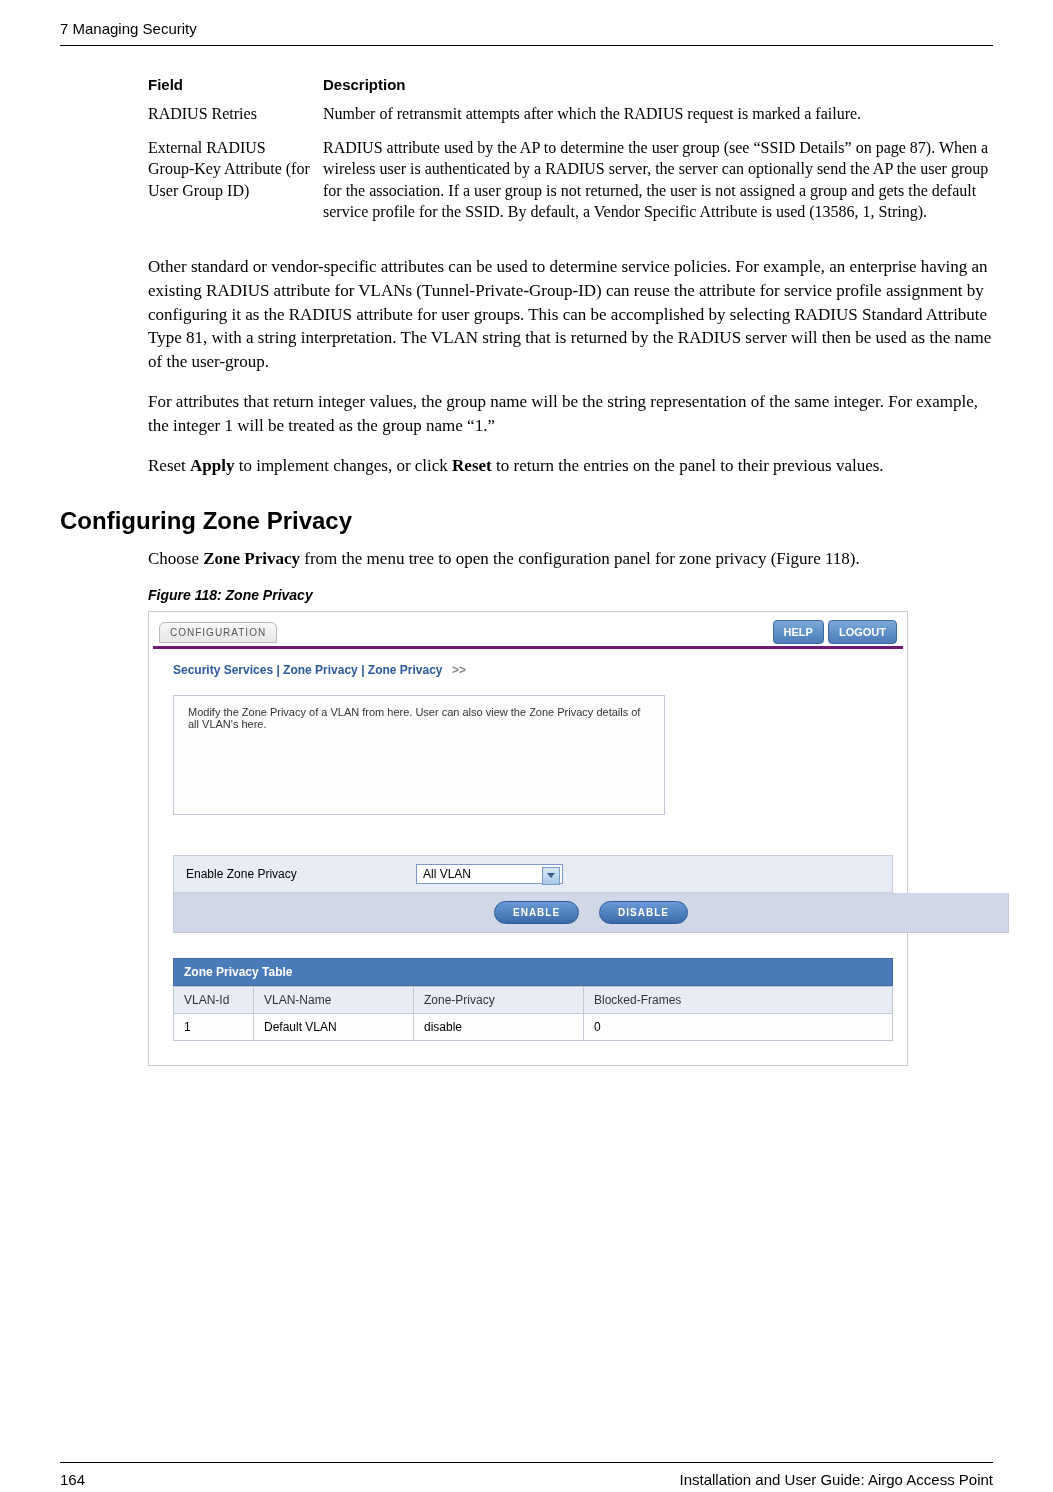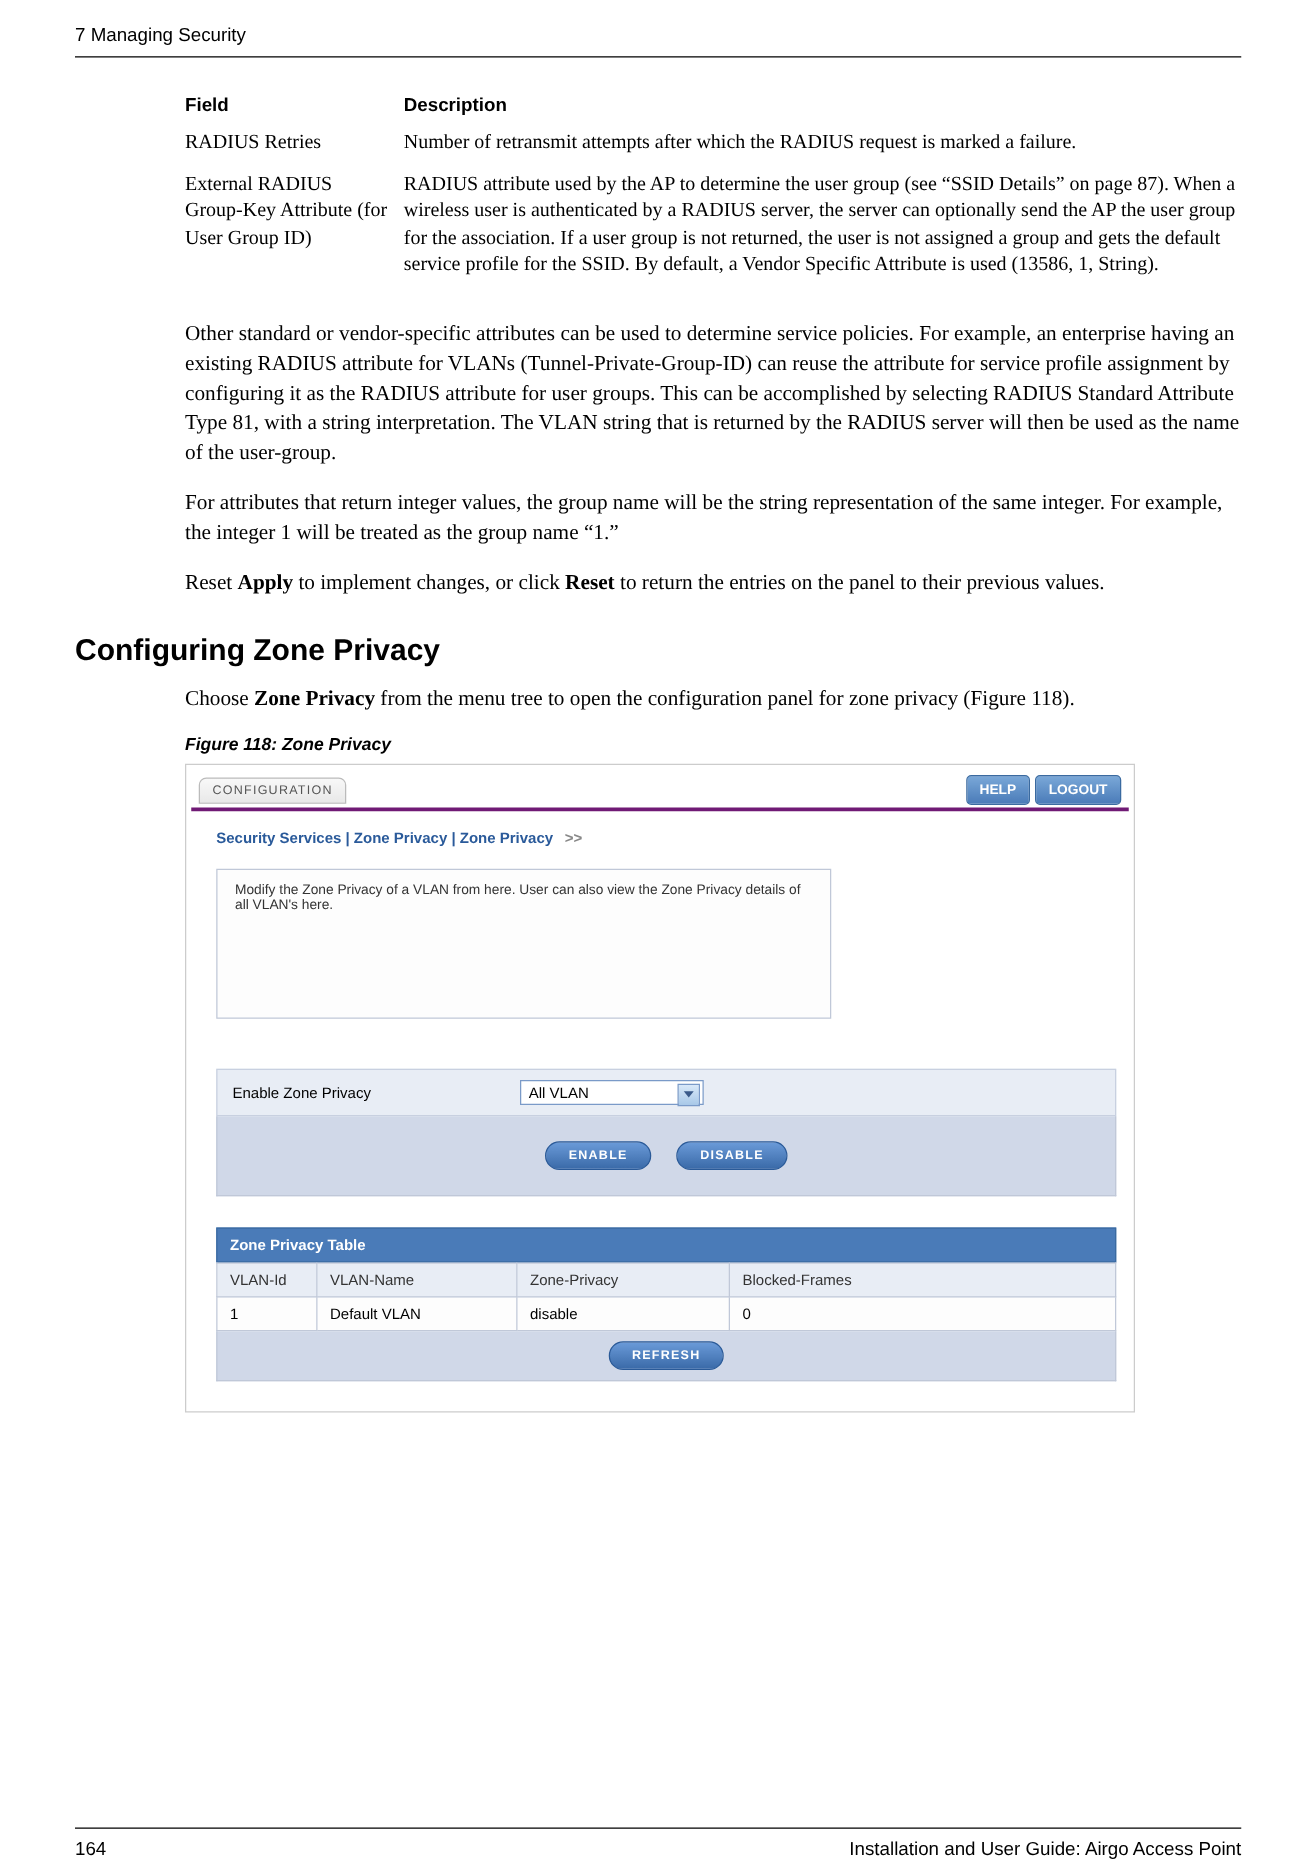--- a/index.html
+++ b/index.html
@@ -179,22 +179,22 @@
       height: 0;
       border-left: 4px solid transparent;
       border-right: 4px solid transparent;
       border-top: 5px solid #3a5a8a;
       z-index: 1;
     }
     .button-row {
       background: #d0d8e8;
       border: 1px solid #c0c8d8;
       border-top: none;
-      padding: 20px;
-      width: 720px;
+      padding: 8px;
+      width: 836px;
       text-align: center;
       margin-bottom: 25px;
     }
     .pill-btn {
       display: inline-block;
       background: linear-gradient(#6a9ad8, #3a6aa8);
       color: #fff;
       font-family: Arial, sans-serif;
       font-size: 10px;
       font-weight: bold;
@@ -343,23 +343,20 @@
             </thead>
             <tbody>
               <tr>
                 <td>1</td>
                 <td>Default VLAN</td>
                 <td>disable</td>
                 <td>0</td>
               </tr>
             </tbody>
           </table>
-          <div class="refresh-row">
-            <span class="pill-btn">REFRESH</span>
-          </div>
         </div>
 
       </div>
     </div>
   </div>
 
 </div>
 
 <div class="footer">
   <span>164</span>

